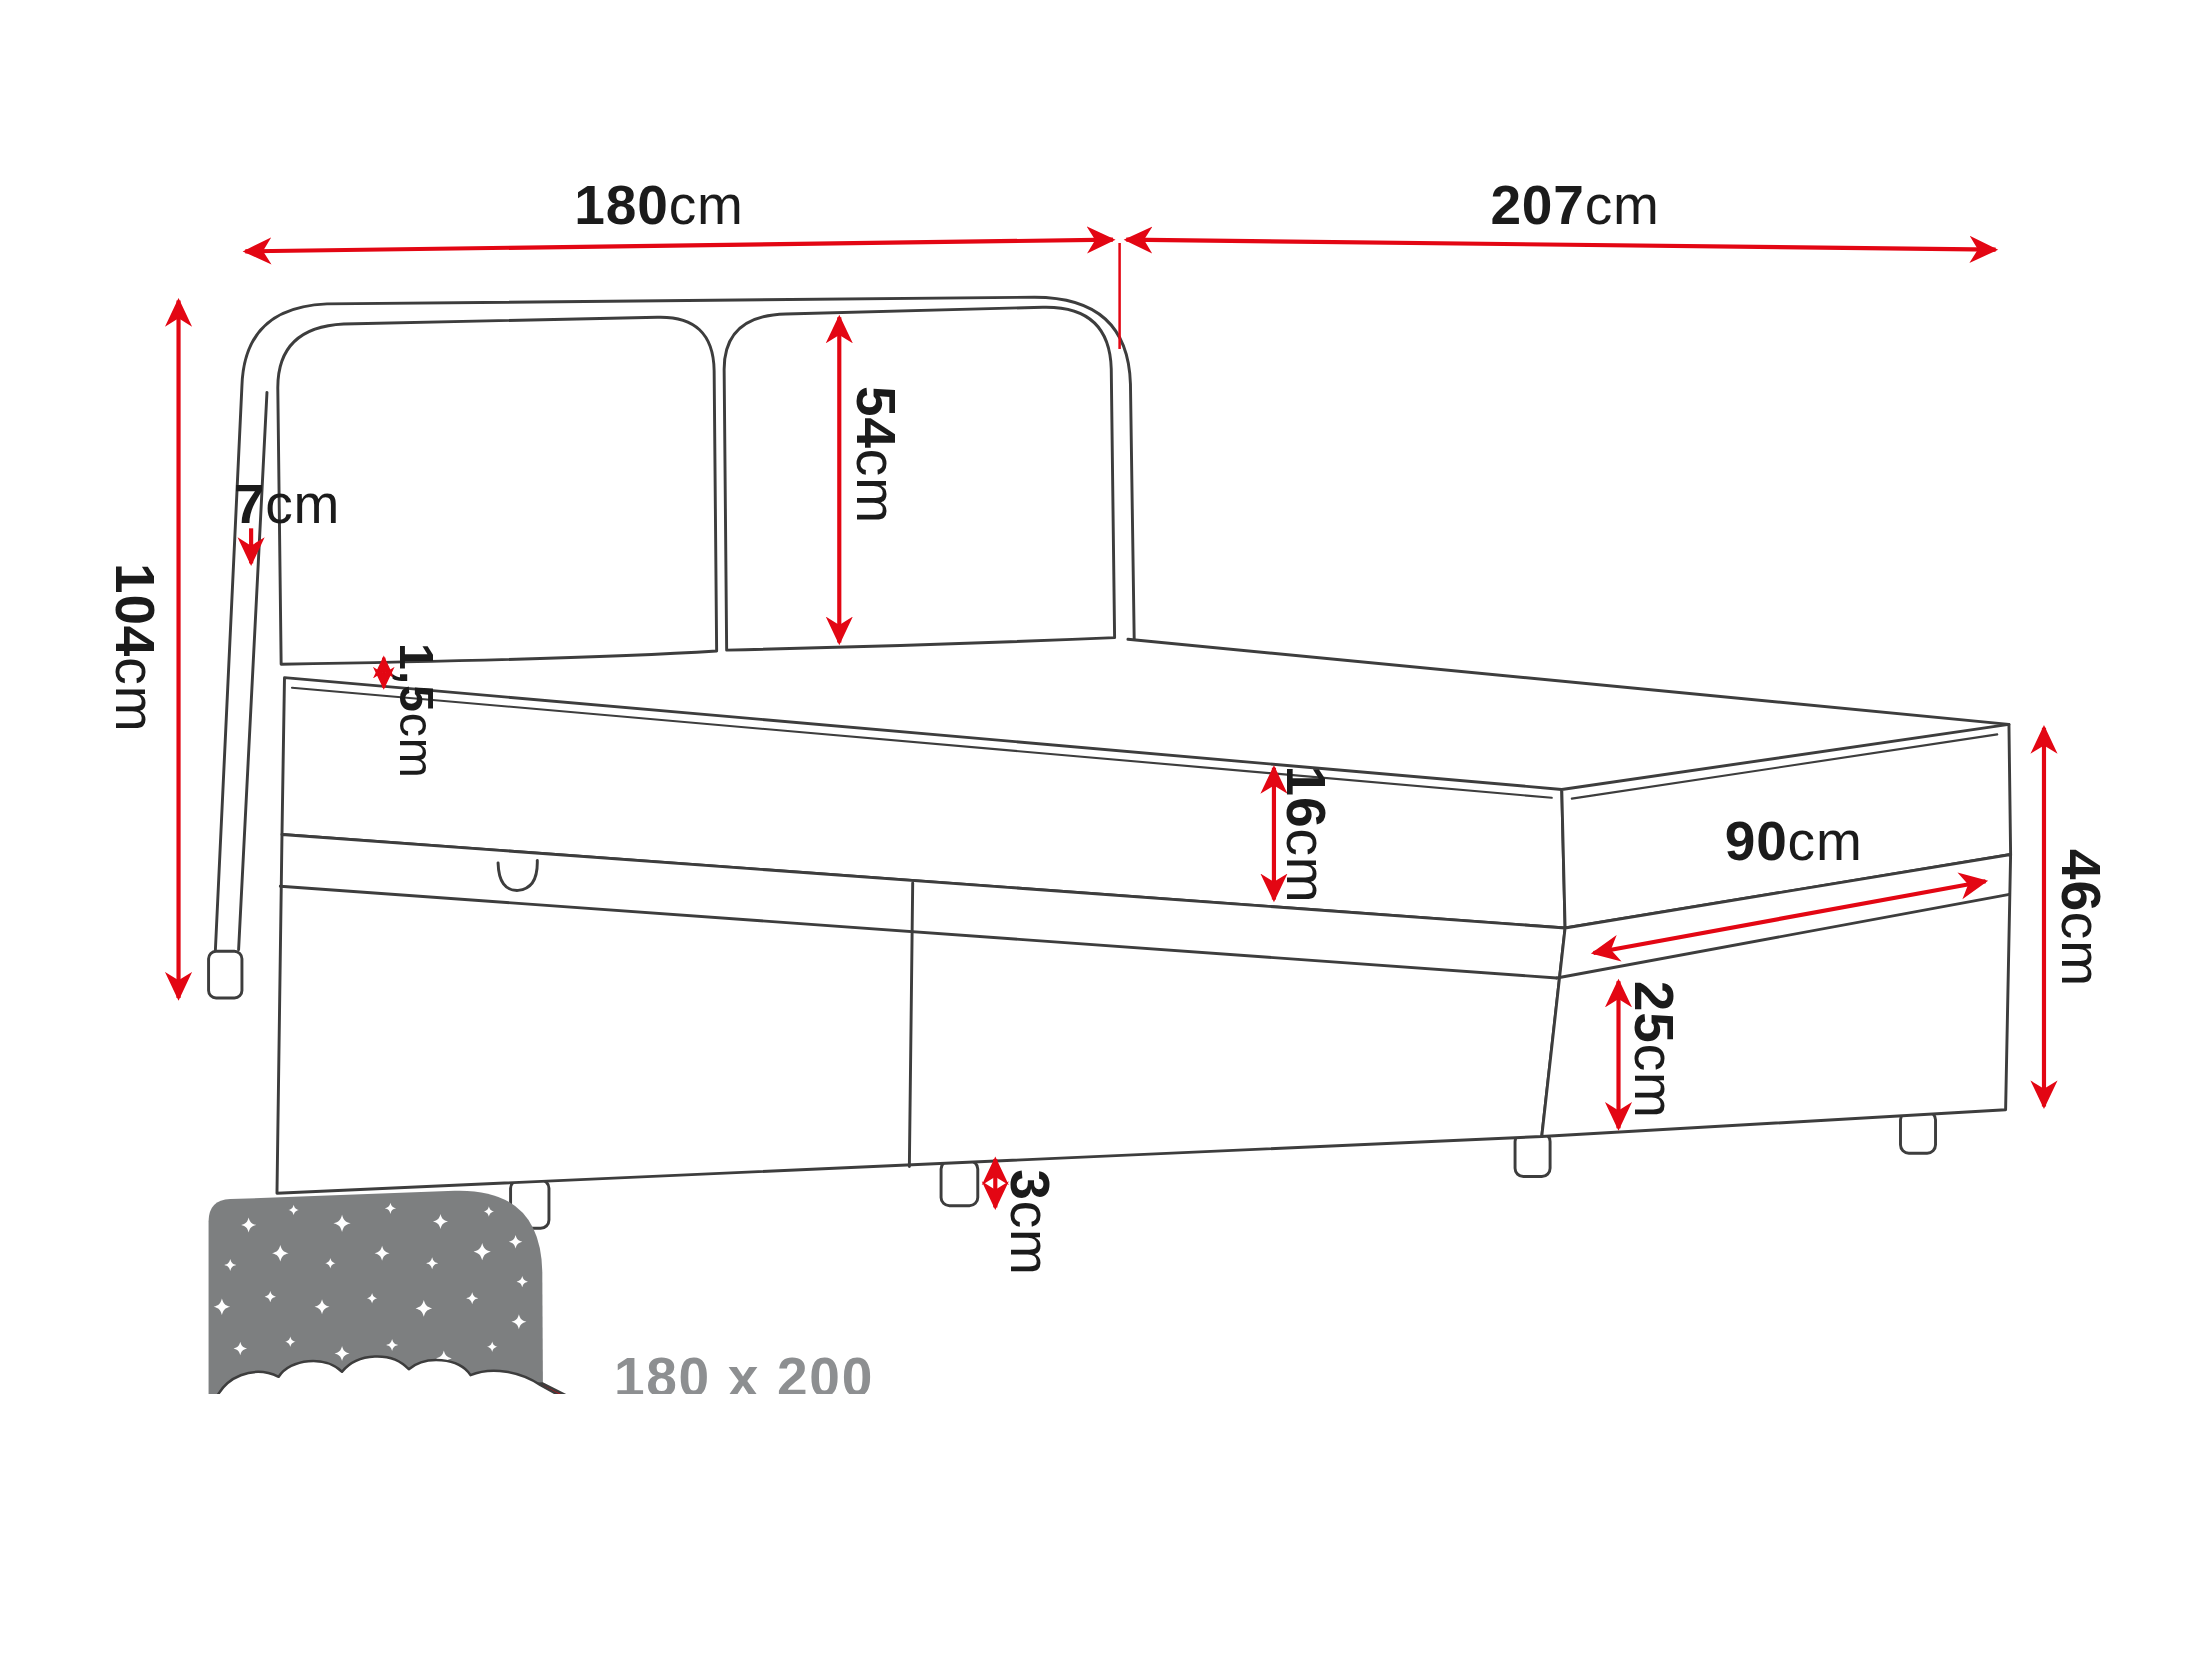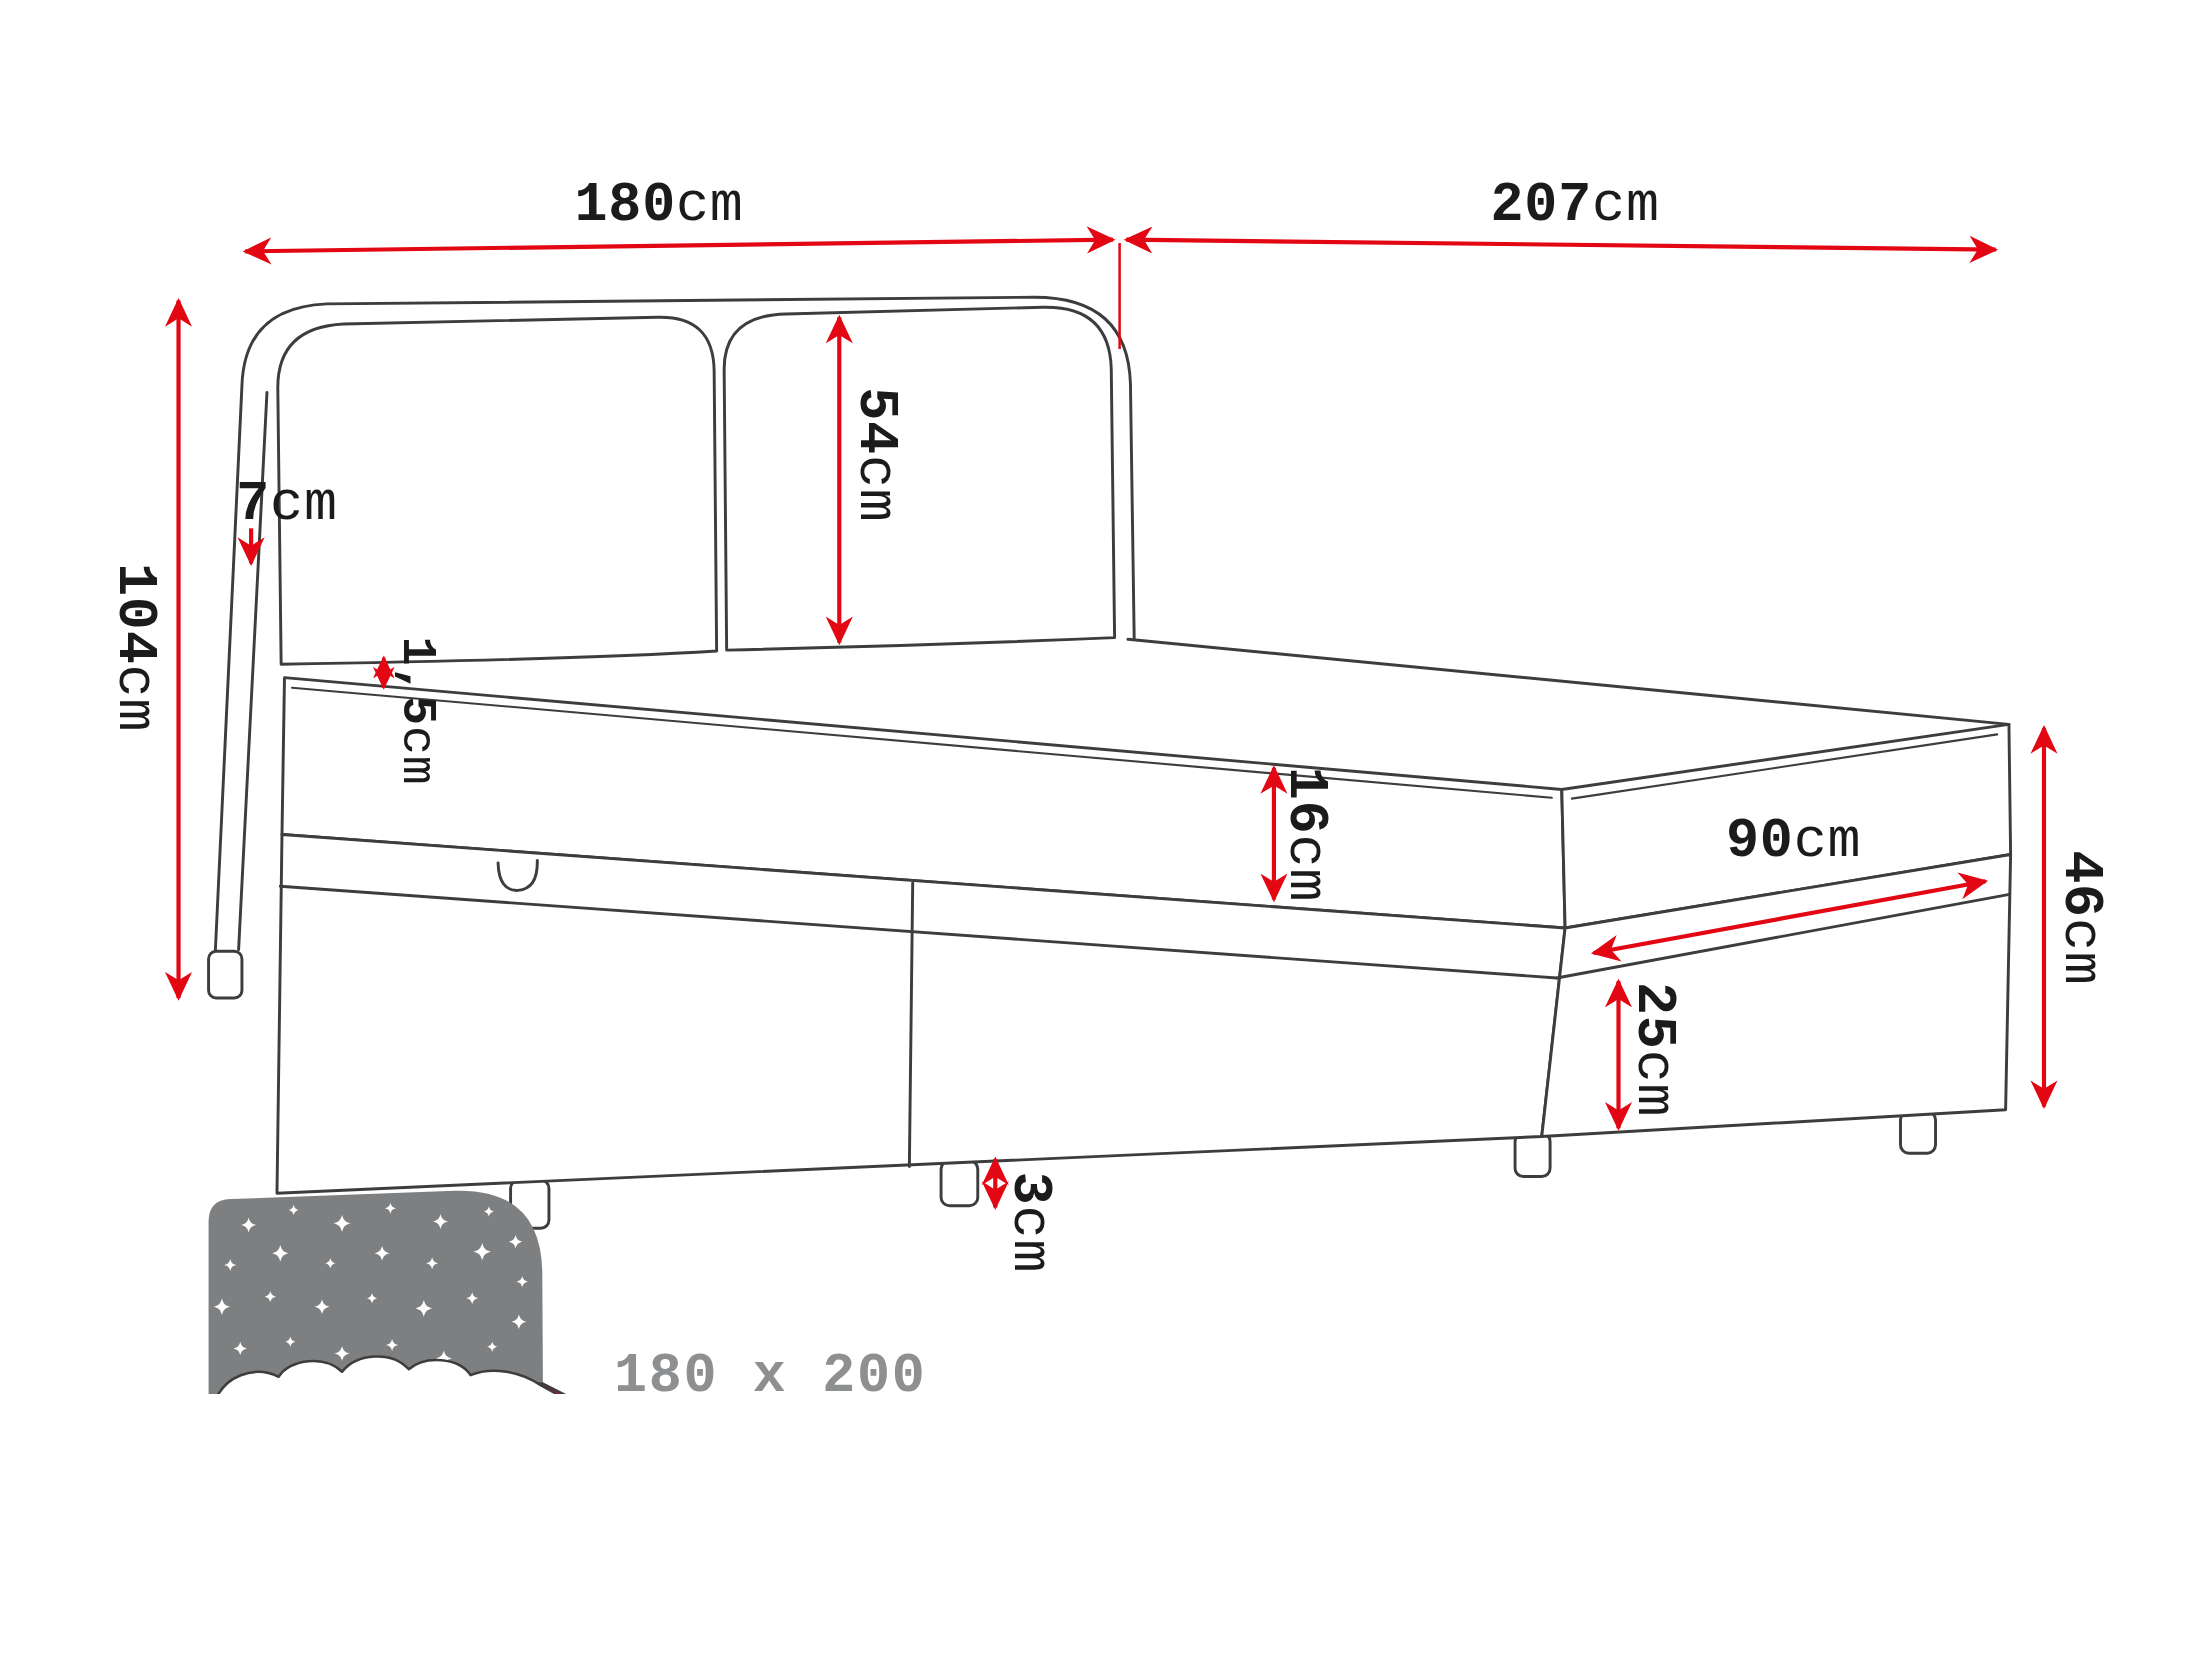--- a/index.html
+++ b/index.html
@@ -1,17 +1,17 @@
 <!DOCTYPE html>
 <html style="--dimension-red: #e30613; --outline-gray: #3d3d3d; --label-dark: #1b1b1b; --icon-gray: #7d7f80; --size-label-gray: #8d8f91; --background: #ffffff;font-size:13.4px"><head>
 <meta charset="utf-8">
 <style>
   html,body{margin:0;padding:0;background:#fff}
   .stage{position:relative;width:2205px;height:1394px;background:var(--background,#ffffff);
-         font-family:Liberation Mono, monospace;overflow:hidden}
+         font-family:Liberation Sans, sans-serif;overflow:hidden}
   svg{display:block}
   .outline{fill:#ffffff;stroke:var(--outline-gray,#3d3d3d);stroke-width:3.5;stroke-linejoin:round;stroke-linecap:round}
   .stroke-only{fill:none;stroke:var(--outline-gray,#3d3d3d);stroke-width:3.5;stroke-linejoin:round;stroke-linecap:round}
   .fill-only{fill:#ffffff;stroke:none}
   .detail{fill:none;stroke:var(--outline-gray,#3d3d3d);stroke-width:2.5;stroke-linecap:round}
   .dim-line{fill:none;stroke:var(--dimension-red,#e30613);stroke-width:5;stroke-linecap:butt}
   .dim-line.thin{stroke-width:4}
   .dim-line.connector{stroke-width:3}
   .arrow-both{marker-start:url(#arrowhead);marker-end:url(#arrowhead)}
   .arrow-end{marker-end:url(#arrowhead)}

